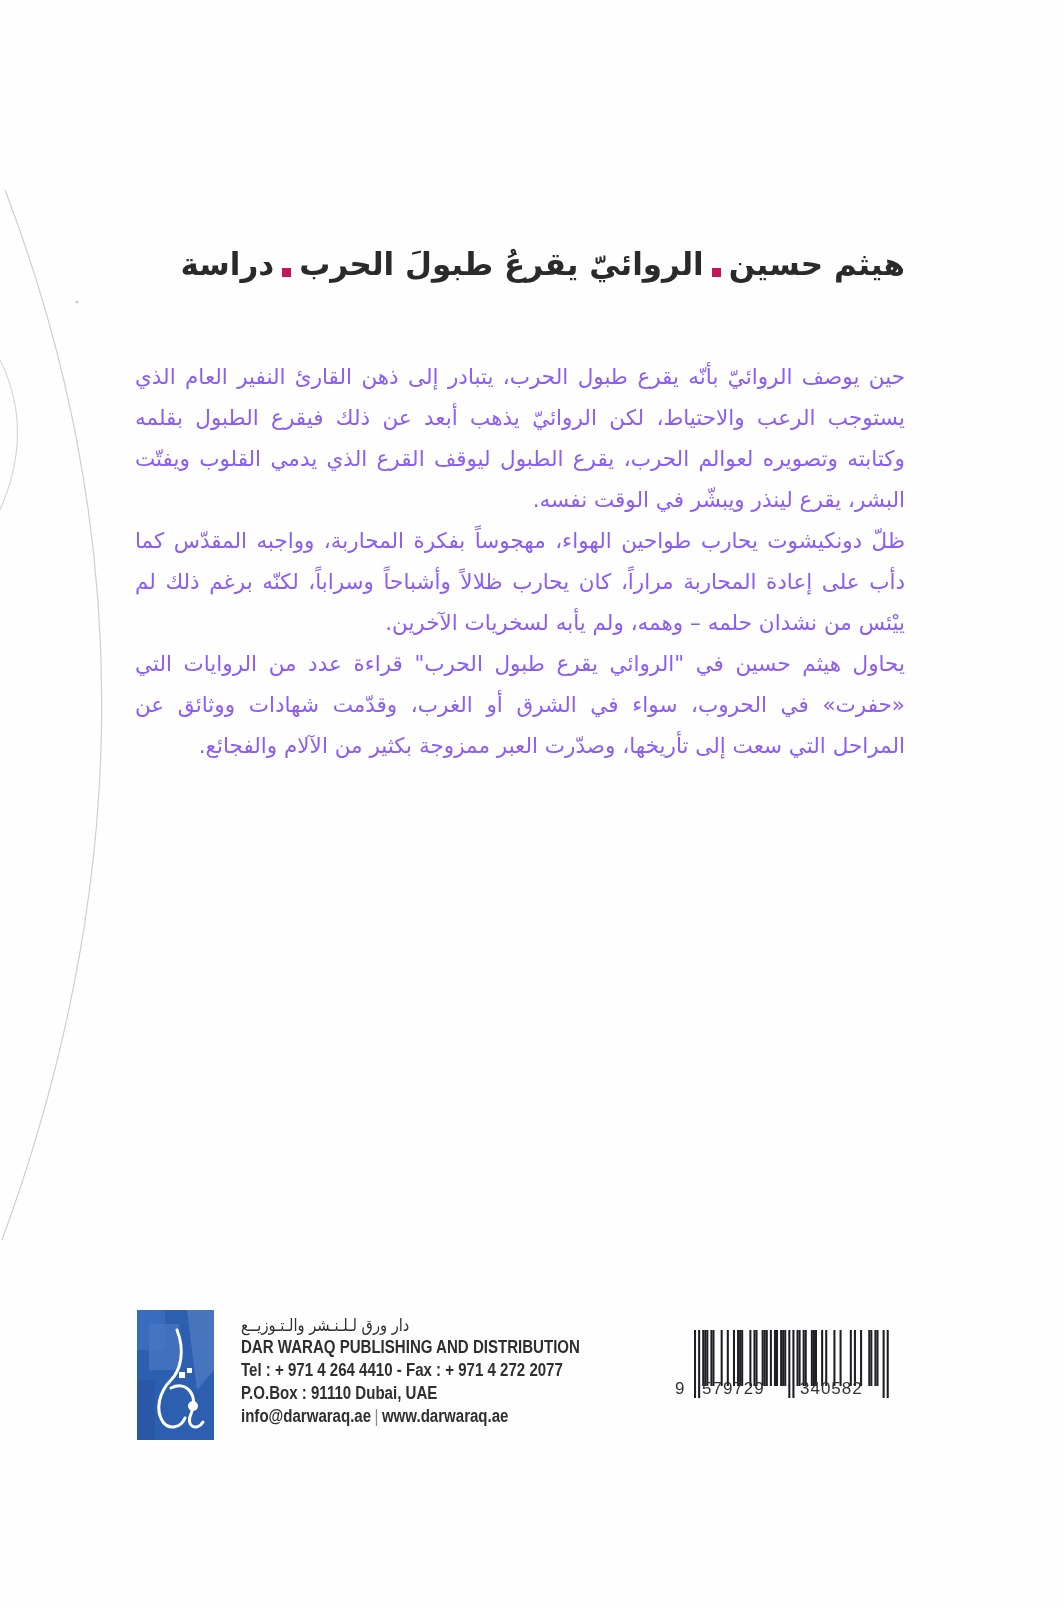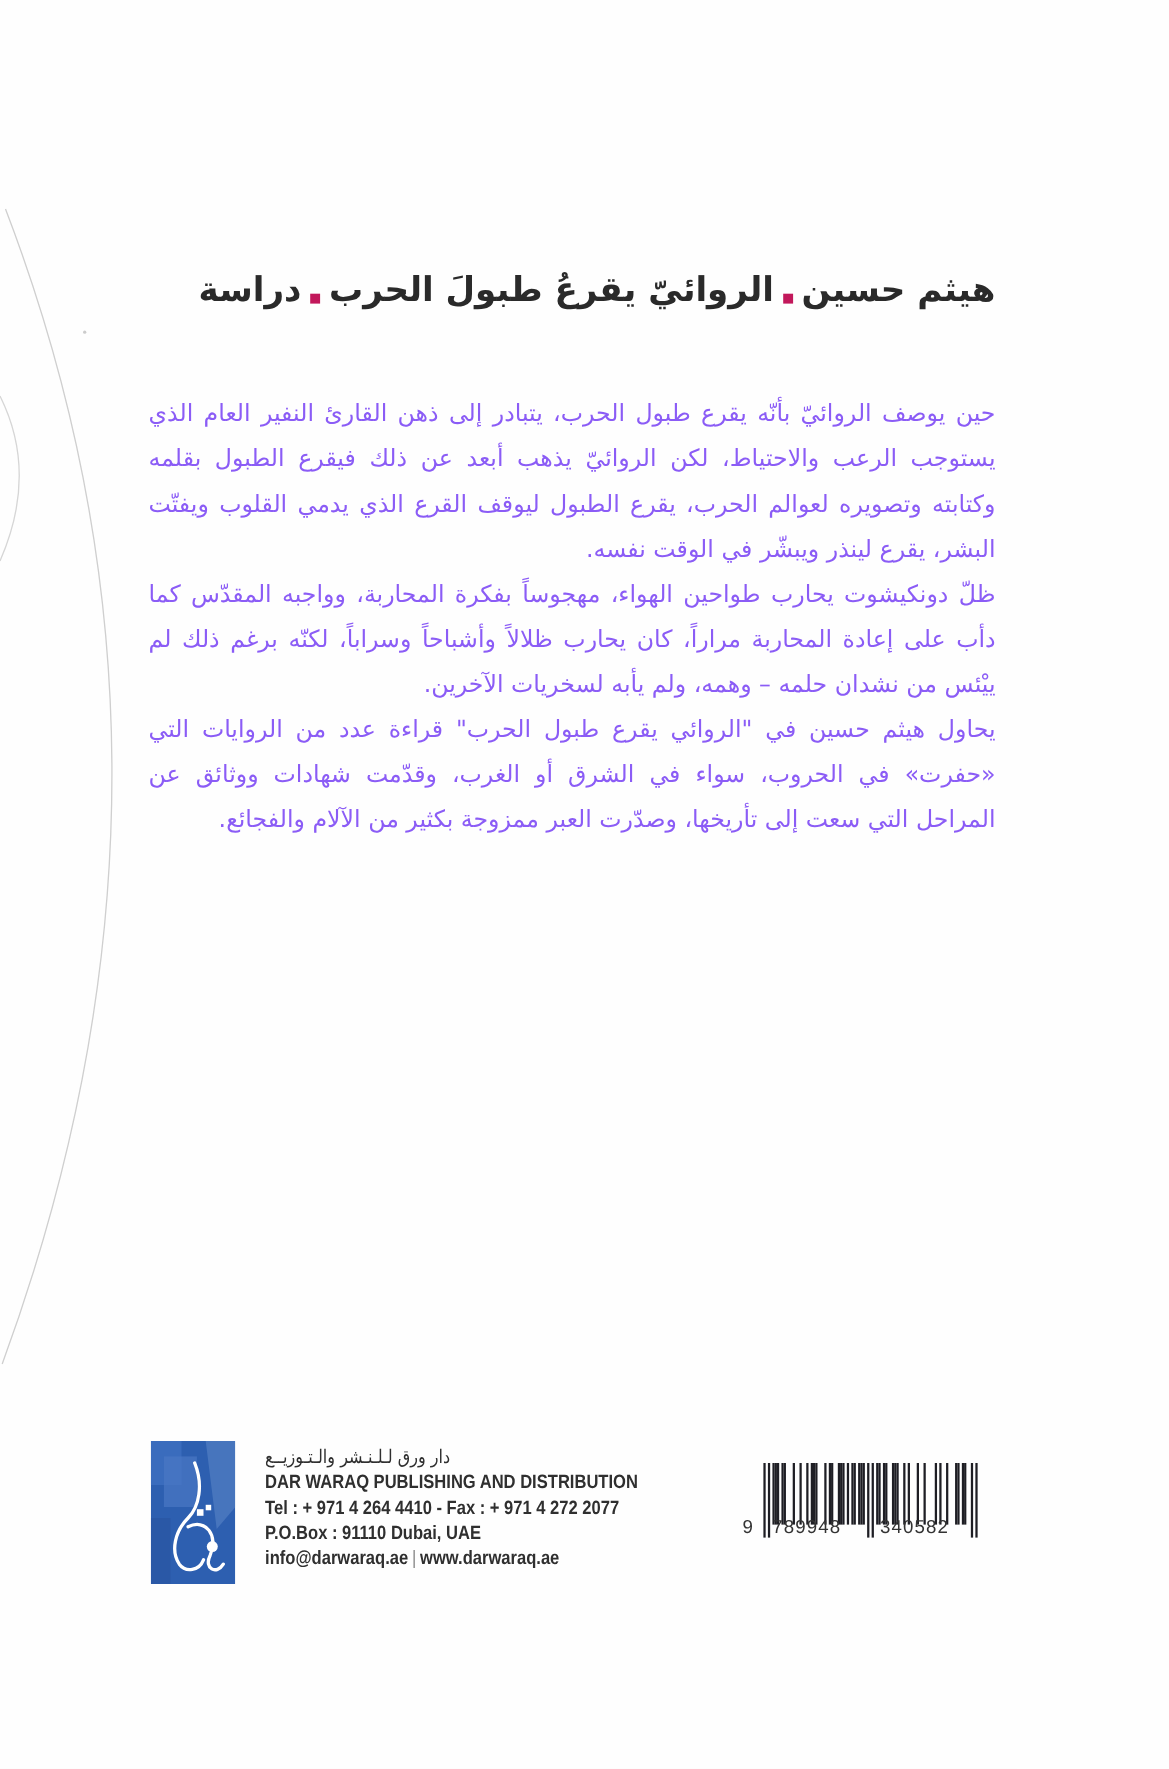--- a/index.html
+++ b/index.html
@@ -194,18 +194,18 @@
         <rect x="188.05" y="0" width="2.05" height="56" fill="#1e1e24"></rect>
         <rect x="196.25" y="0" width="2.05" height="56" fill="#1e1e24"></rect>
         <rect x="198.30" y="0" width="2.05" height="56" fill="#1e1e24"></rect>
         <rect x="202.40" y="0" width="2.05" height="56" fill="#1e1e24"></rect>
         <rect x="204.45" y="0" width="2.05" height="56" fill="#1e1e24"></rect>
         <rect x="210.60" y="0" width="2.05" height="68" fill="#1e1e24"></rect>
         <rect x="214.70" y="0" width="2.05" height="68" fill="#1e1e24"></rect>
       </svg>
     <div class="barcode-digits">
       <span style="left:3px">9</span>
-      <span style="left:30px; letter-spacing:1px">789948</span>
+      <span style="left:30px; letter-spacing:1px">579729</span>
       <span style="left:128px; letter-spacing:1px">340582</span>
     </div>
   </div>
 
 </div>
 
 </body></html>

